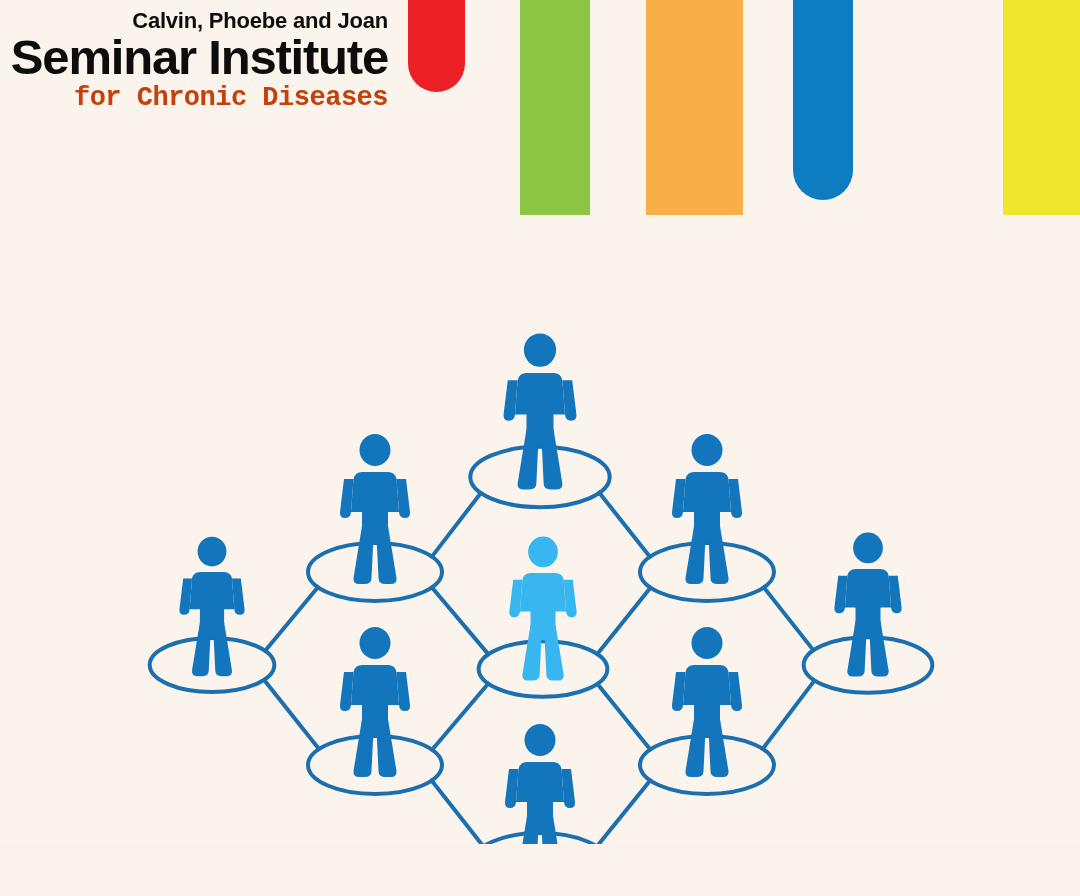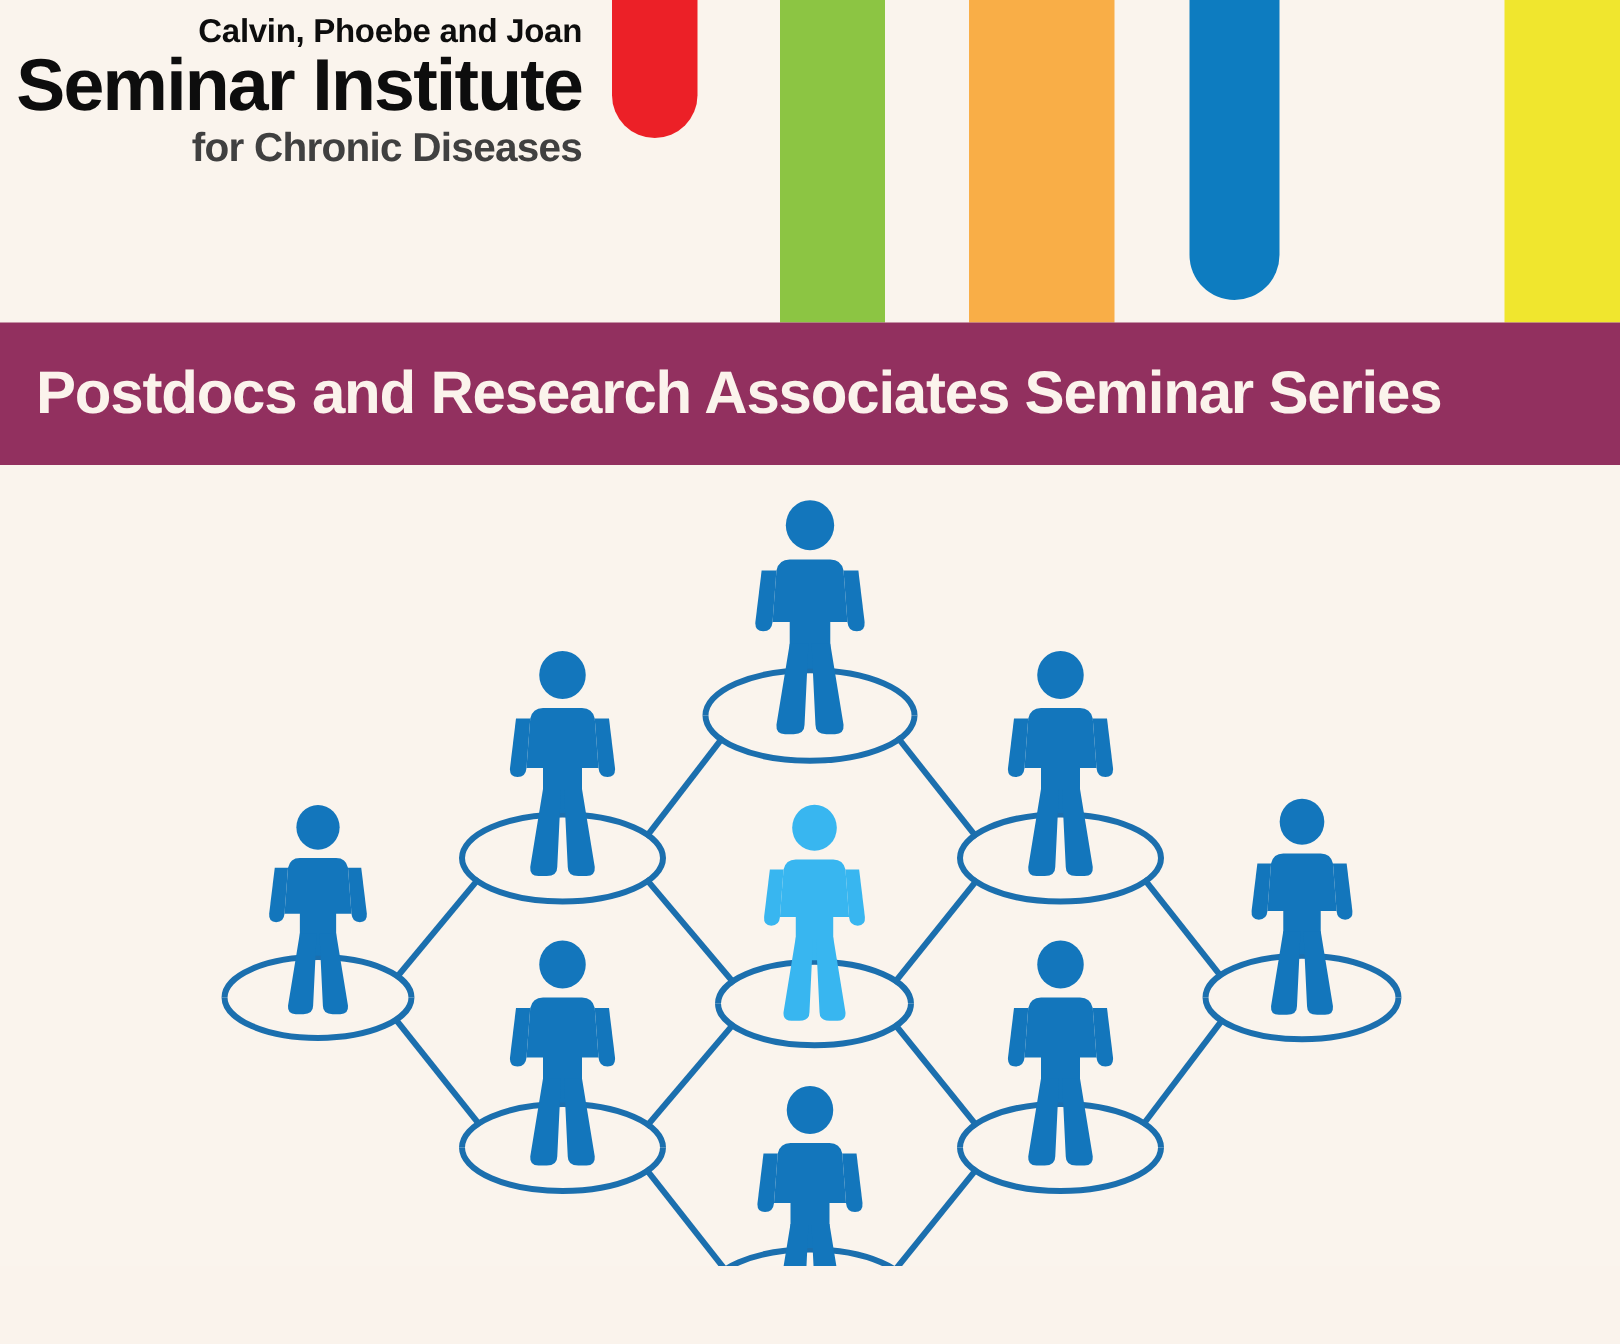--- a/index.html
+++ b/index.html
@@ -53,25 +53,25 @@
     font-family: "Liberation Sans", sans-serif;
     font-weight: bold;
     font-size: 49px;
     letter-spacing: -1.2px;
     color: #0d0d0d;
     line-height: 1.02;
     margin: 1px 0 0 0;
     white-space: nowrap;
   }
   .logo-line-3 {
-    font-family: Liberation Sans, sans-serif;
+    font-family: Liberation Mono, monospace;
     font-weight: bold;
     font-size: 27px;
     letter-spacing: -0.5px;
-    color: #404040;
+    color: #c2410c;
     line-height: 1;
     margin: 2px 0 0 0;
     white-space: nowrap;
   }
   .logo-line-4 {
     font-family: "Liberation Sans", sans-serif;
     font-weight: normal;
     font-size: 22px;
     letter-spacing: 0.4px;
     color: #2e8bd4;
@@ -140,23 +140,20 @@
     <div id="color-bars">
         <div class="bar" style="left: 408px; width: 57px; height: 92px; background: rgb(236, 32, 39); border-radius: 0px 0px 28.5px 28.5px;"></div>
         <div class="bar" style="left: 520px; width: 70px; height: 215px; background: rgb(140, 197, 67);"></div>
         <div class="bar" style="left: 646px; width: 97px; height: 215px; background: rgb(249, 174, 71);"></div>
         <div class="bar" style="left: 793px; width: 60px; height: 200px; background: rgb(13, 124, 192); border-radius: 0px 0px 30px 30px;"></div>
         <div class="bar" style="left: 1003px; width: 77px; height: 215px; background: rgb(240, 230, 46);"></div>
       </div>
 
   </div>
 
-  <div id="banner">
-    <h1 id="banner-title">Postdocs and Research Associates Seminar Series</h1>
-  </div>
 
   <div id="network-zone">
     <svg id="network-svg" viewBox="0 0 1080 586" xmlns="http://www.w3.org/2000/svg">
       <g id="edge-layer">
           <line x1="482.0291973168076" y1="181.4468169508996" x2="430.7411564261465" y2="248.10882985490423" stroke="#1b6fae" stroke-width="4"></line>
           <line x1="598.1433823566261" y1="181.3162944313616" x2="651.0929015801672" y2="248.2343322775369" stroke="#1b6fae" stroke-width="4"></line>
           <line x1="319.13352165746886" y1="275.7965288975191" x2="263.95582485855397" y2="342.1692281253072" stroke="#1b6fae" stroke-width="4"></line>
           <line x1="430.70201388792435" y1="275.9205548211382" x2="489.52606666759266" y2="345.6362673717074" stroke="#1b6fae" stroke-width="4"></line>
           <line x1="651.638651110687" y1="276.17286807659605" x2="596.1468949337404" y2="345.3940466464678" stroke="#1b6fae" stroke-width="4"></line>
           <line x1="762.6957712195845" y1="275.92523361260953" x2="814.532059629199" y2="341.63177573189483" stroke="#1b6fae" stroke-width="4"></line>

